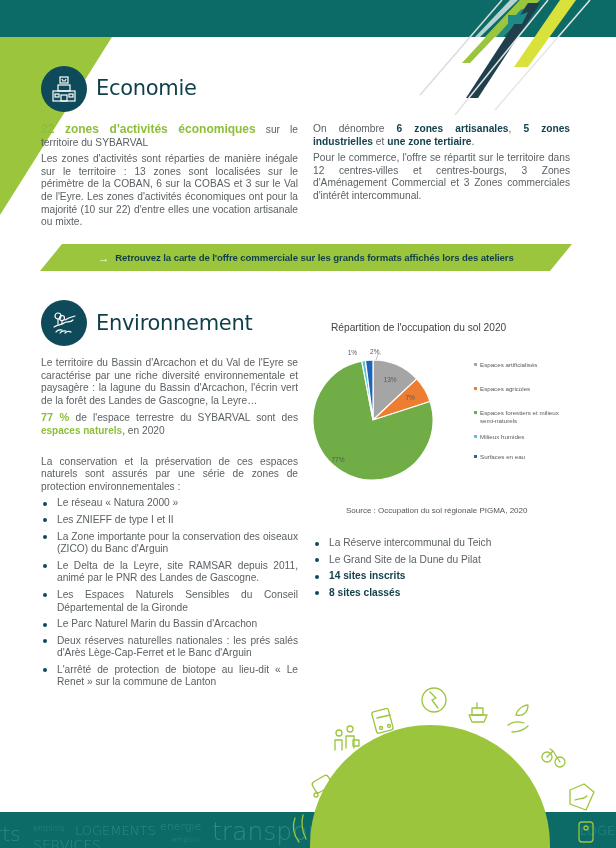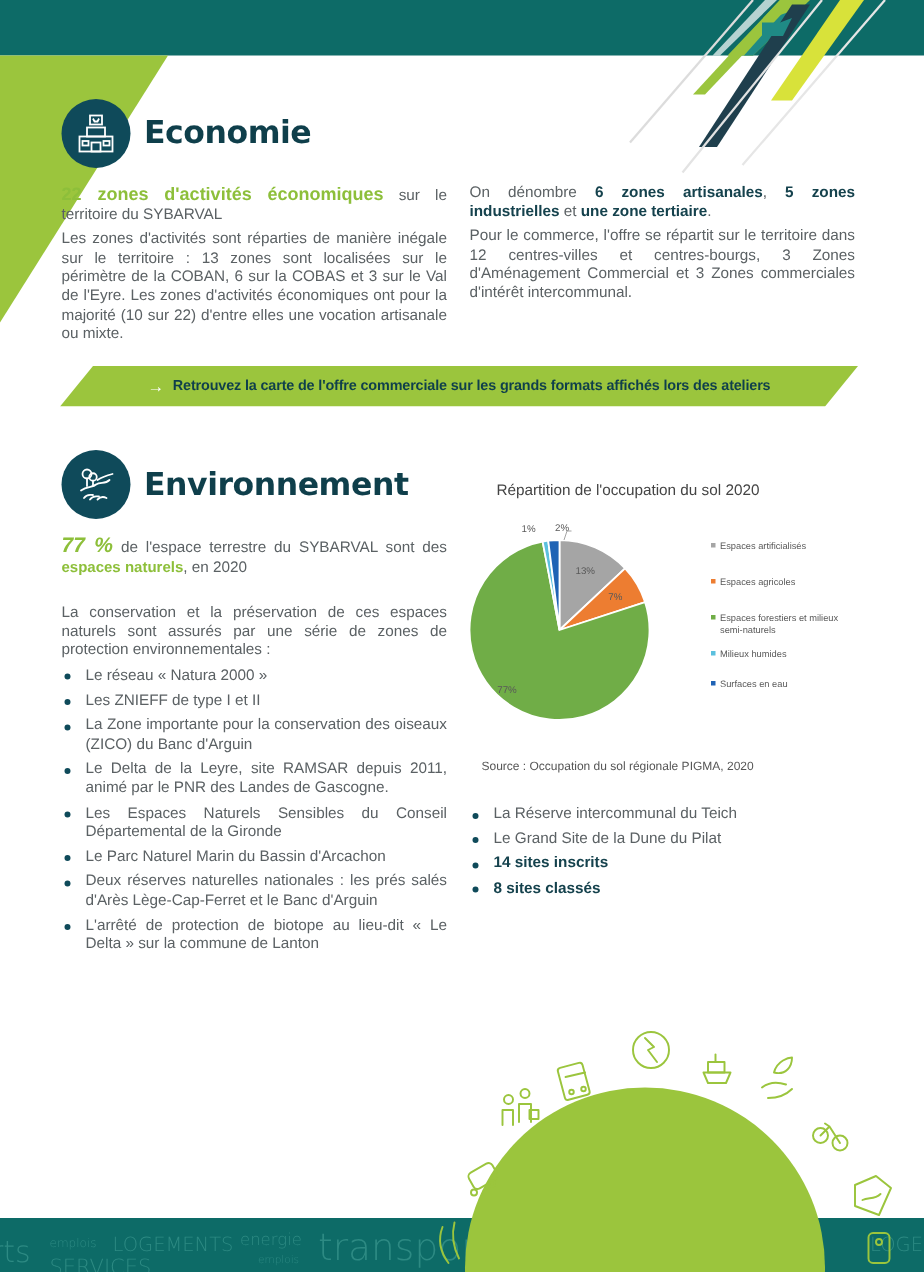--- a/index.html
+++ b/index.html
@@ -3,39 +3,39 @@
 <meta charset="utf-8">
 <style>
   * { margin: 0; padding: 0; box-sizing: border-box; }
   html, body { width: 616px; height: 848px; overflow: hidden; background: #ffffff; }
   body { position: relative; font-family: "Liberation Sans", sans-serif; color: #555a5c; }
 
   .top-band { position: absolute; left: 0; top: 0; width: 616px; height: 37px; background: #0d6b67; }
   .deco { position: absolute; left: 0; top: 0; }
 
   .section-icon { position: absolute; width: 46px; height: 46px; border-radius: 50%; background: #0f4a5a; display: flex; align-items: center; justify-content: center; }
-  .section-title { position: absolute; font-family: "DejaVu Sans", sans-serif; font-size: 21px; font-weight: bold; color: #0f3f4b; letter-spacing: -0.3px; }
+  .section-title { position: absolute; font-family: "DejaVu Sans", sans-serif; font-size: 21px; font-weight: normal; color: #0f3f4b; letter-spacing: -0.3px; }
 
   .txt { position: absolute; font-size: 10.2px; line-height: 12.6px; text-align: justify; color: #5b6164; }
   .txt p { margin-bottom: 4px; }
   .hl-green { color: #8dbf3a; font-weight: bold; }
   .hl-dark { color: #15424d; font-weight: bold; }
 
   .banner { position: absolute; left: 40px; top: 244px; width: 532px; height: 27px; }
   .banner svg { position: absolute; left: 0; top: 0; }
   .banner-text { position: absolute; left: 0; top: 0; width: 532px; height: 27px; display: flex; align-items: center; justify-content: center; font-size: 9.6px; font-weight: bold; color: #0f3f4b; letter-spacing: -0.1px; }
   .banner-arrow { color: #ffffff; margin-right: 6px; font-size: 11px; }
 
   ul.bullets { list-style: none; }
   ul.bullets li { position: relative; padding-left: 16px; margin-bottom: 4px; }
   ul.bullets li::before { content: ""; position: absolute; left: 2px; top: 4.5px; width: 4px; height: 4px; border-radius: 50%; background: #0f4a5a; }
   ul.bullets li.bold { color: #15424d; font-weight: bold; }
 
   .chart-title { position: absolute; left: 331px; top: 322px; font-size: 10.2px; color: #444; }
-  .chart-source { position: absolute; left: 321px; top: 506px; font-size: 8px; color: #555; }
+  .chart-source { position: absolute; left: 346px; top: 506px; font-size: 8px; color: #555; }
   .legend { position: absolute; left: 474px; top: 361px; font-size: 6.2px; color: #595959; }
   .legend-item { position: absolute; left: 0; white-space: nowrap; line-height: 7.5px; }
   .legend-swatch { display: inline-block; width: 3px; height: 3px; margin-right: 3px; vertical-align: 1px; }
 
   .bottom-band { position: absolute; left: 0; top: 812px; width: 616px; height: 36px; background: #0d6b67; overflow: hidden; }
   .word { position: absolute; color: #2d8a83; white-space: nowrap; font-family: "DejaVu Sans", sans-serif; font-weight: 300; }
 </style>
 </head>
 <body>
 
@@ -96,31 +96,32 @@
     <path d="M16 12 c3 -2 6 -3 10 -4"></path>
     <path d="M5 19 c4 -3 8 -2 10 -4 c3 -2 6 0 9 -3"></path>
     <path d="M7 24 c2 -3 4 -2 6 -2"></path>
     <path d="M11 25 c2 -3 4 -2 6 -2"></path>
     <path d="M16 25 c2 -2 4 -2 6 -1"></path>
   </svg>
 </div>
 <div class="section-title" style="left:96px;top:311px;">Environnement</div>
 
 <div class="txt" style="left:41px;top:357px;width:257px;">
-  <p style="margin-bottom:18px;"><span class="hl-green" style="font-size:14px;font-style:italic;">77 %</span><span> de l'espace terrestre du SYBARVAL sont des </span><span class="hl-green" style="font-size:10px;">espaces naturels</span><span>, en 2020</span></p>
+  <p>Le territoire du Bassin d'Arcachon et du Val de l'Eyre se caractérise par une riche diversité environnementale et paysagère : la lagune du Bassin d'Arcachon, l'écrin vert de la forêt des Landes de Gascogne, la Leyre…</p>
+  <p style="margin-bottom:18px;"><span class="hl-green" style="font-size:11px;">77 %</span><span> de l'espace terrestre du SYBARVAL sont des </span><span class="hl-green" style="font-size:10px;">espaces naturels</span><span>, en 2020</span></p>
   <p>La conservation et la préservation de ces espaces naturels sont assurés par une série de zones de protection environnementales :</p>
   <ul class="bullets">
     <li>Le réseau « Natura 2000 »</li>
     <li>Les ZNIEFF de type I et II</li>
     <li>La Zone importante pour la conservation des oiseaux (ZICO) du Banc d'Arguin</li>
     <li>Le Delta de la Leyre, site RAMSAR depuis 2011, animé par le PNR des Landes de Gascogne.</li>
     <li>Les Espaces Naturels Sensibles du Conseil Départemental de la Gironde</li>
     <li>Le Parc Naturel Marin du Bassin d'Arcachon</li>
     <li>Deux réserves naturelles nationales : les prés salés d'Arès Lège-Cap-Ferret et le Banc d'Arguin</li>
-    <li>L'arrêté de protection de biotope au lieu-dit « Le Delta » sur la commune de Lanton</li>
+    <li>L'arrêté de protection de biotope au lieu-dit « Le Renet » sur la commune de Lanton</li>
   </ul>
 </div>
 
 <div class="chart-title">Répartition de l'occupation du sol 2020</div>
 <svg id="pie" style="position:absolute;left:300px;top:340px;" width="180" height="170">
     <path d="M73,80 L73,20 A60,60 0 0 1 116.73811764528469,38.92717364427868 Z" fill="#a5a5a5" stroke="#ffffff" stroke-width="1.2"></path>
     <text x="90.15678887542252" y="42.35300017045202" font-size="6.5" text-anchor="middle" fill="#595959" font-family="Liberation Sans, sans-serif">13%</text>
     <path d="M73,80 L116.73811764528469,38.92717364427868 A60,60 0 0 1 130.06339097770922,61.458980337503164 Z" fill="#ed7d31" stroke="#ffffff" stroke-width="1.2"></path>
     <text x="110.18405556657036" y="60.009410839583964" font-size="6.5" text-anchor="middle" fill="#595959" font-family="Liberation Sans, sans-serif">7%</text>
     <path d="M73,80 L130.06339097770922,61.458980337503164 A60,60 0 1 1 61.757121124856525,21.062764956278677 Z" fill="#70ad47" stroke="#ffffff" stroke-width="1.2"></path>

